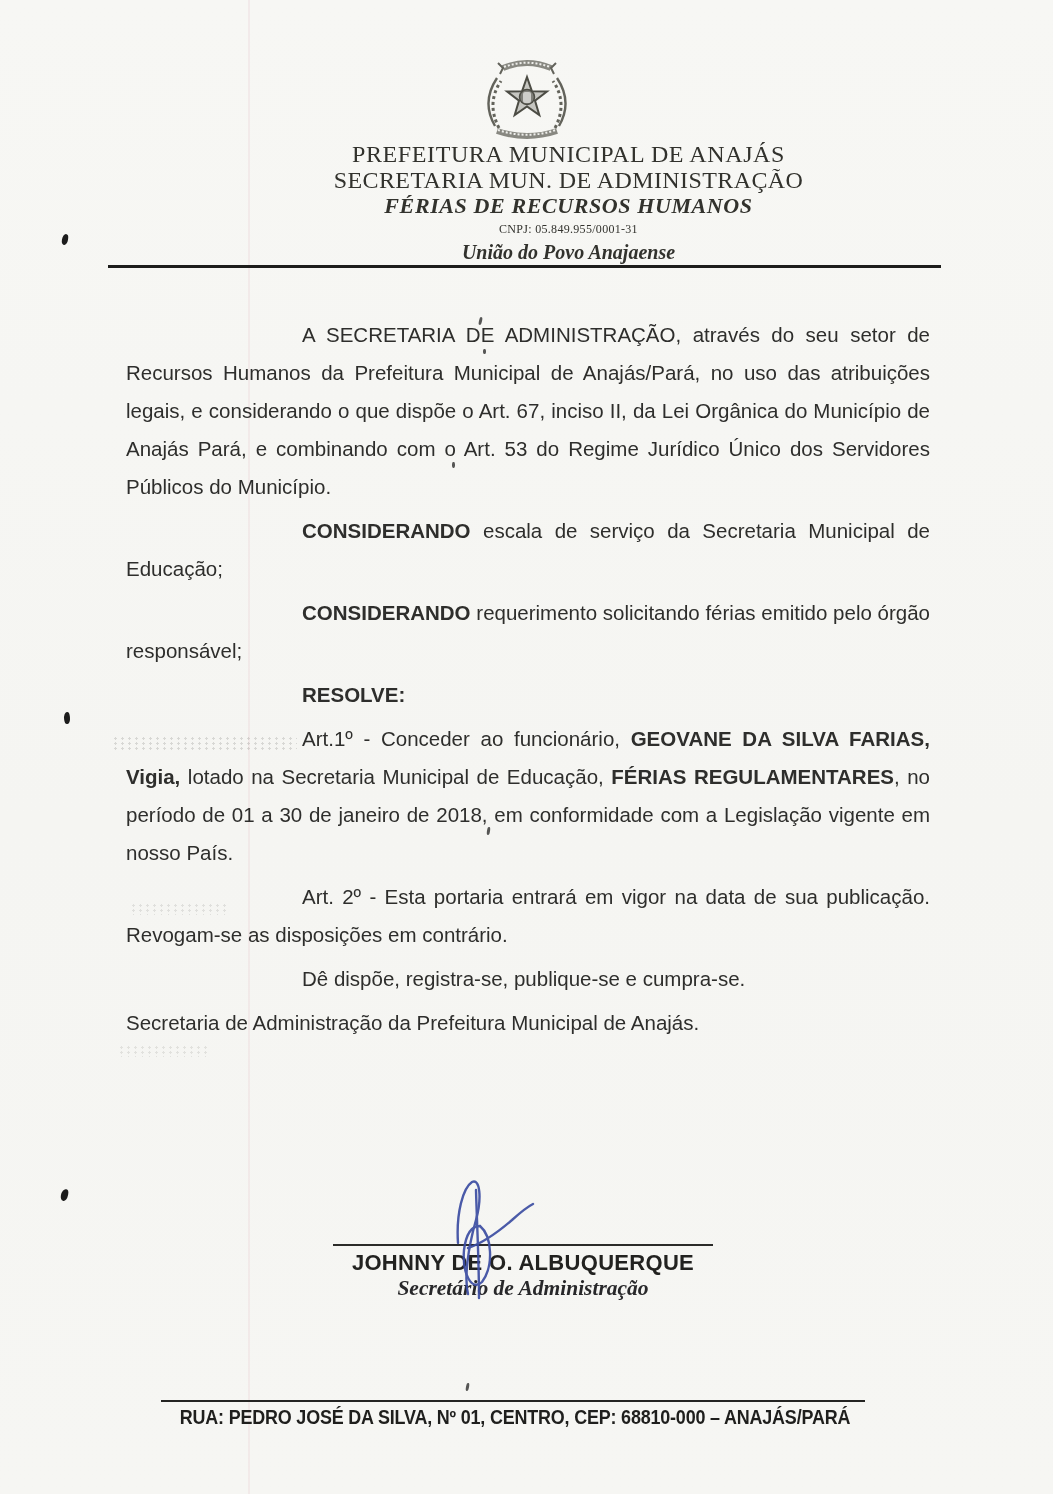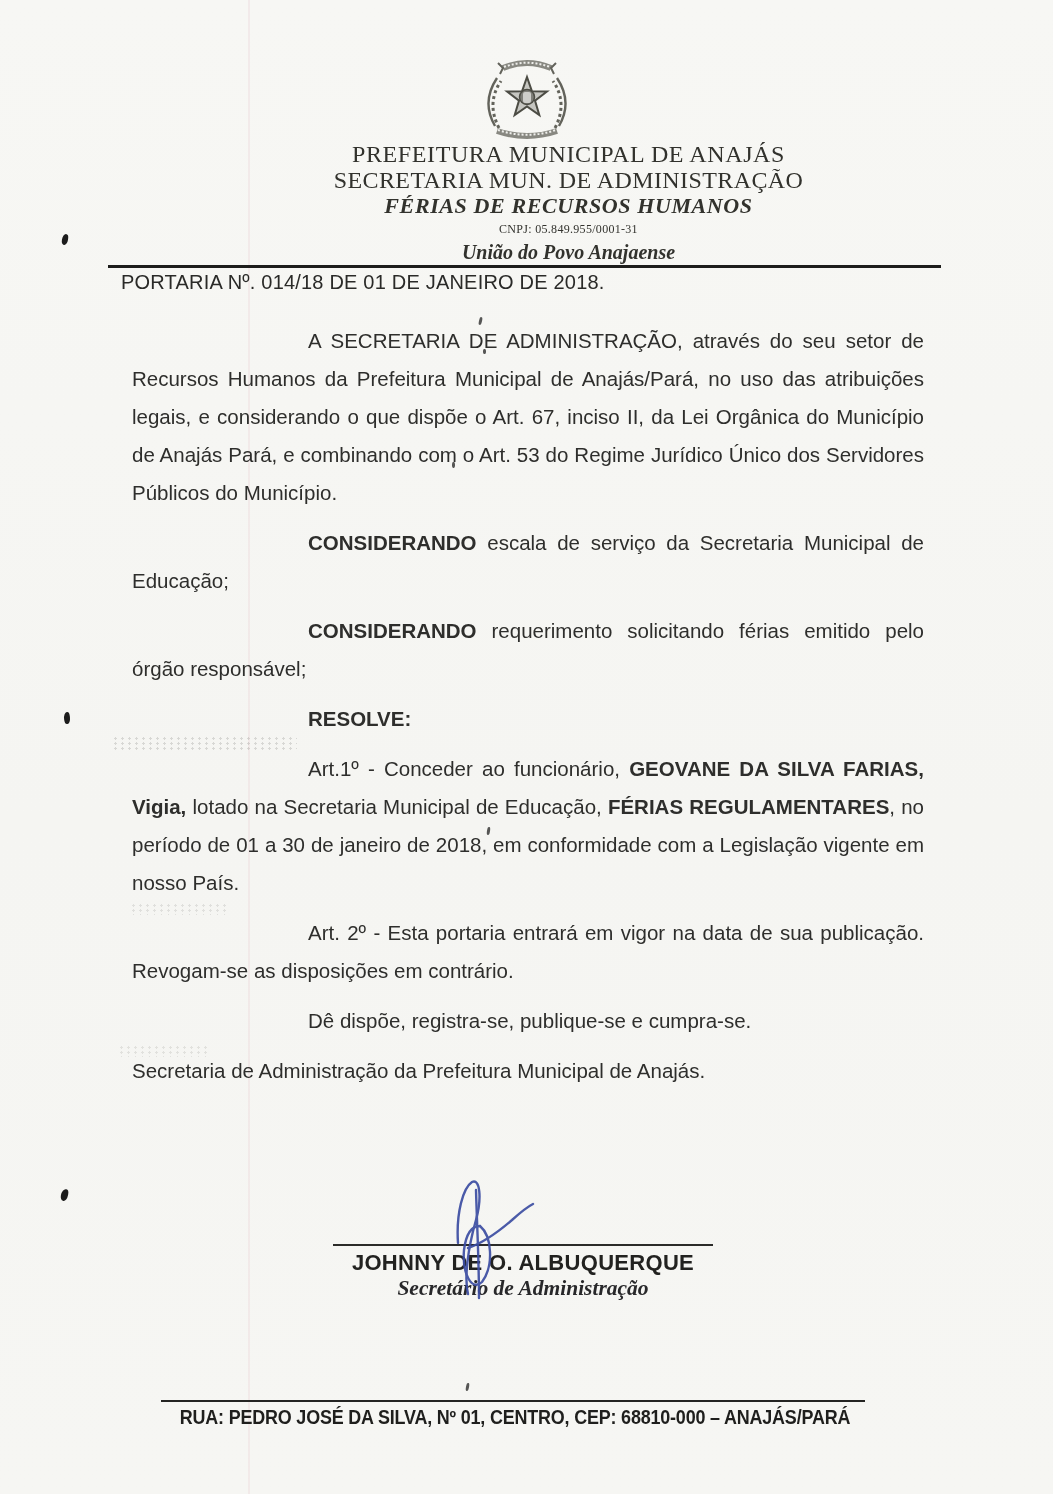--- a/index.html
+++ b/index.html
@@ -20,21 +20,21 @@
   .hdr .l3 { font-size:22px; line-height:25px; font-weight:bold; font-style:italic; letter-spacing:0.6px; }
   .hdr .l4 { font-size:12px; line-height:23px; letter-spacing:0.3px;font-family:Liberation Serif, serif; }
   .hdr .l5 { font-size:20px; line-height:22px; font-weight:bold; font-style:italic; }
 
   .rule-top { position:absolute; top:265px; left:108px; width:833px; height:3px; background:#1d1d1b; }
   .title { position:absolute; top:271px; left:121px; font-size:20px; letter-spacing:0.2px; color:#2a2a28; }
 
   
   .doc-body { position:absolute; left:120px; top:310px; width:816px;
     font-size:20.5px; line-height:38px; text-align:justify; color:#2e2e2c; }
-  .doc-body p { margin:12px; }
+  .doc-body p { margin:6px; }
   .ind { text-indent:176px; }
   .mt-p2 { margin-top:38px; }
   .mt-p3 { margin-top:6px; }
   .mt-resolve { margin-top:35px; }
   .mt-p7 { margin-top:33px; }
   .mt-p8 { margin-top:20px; }
 
   
   .sig-ink { position:absolute; left:443px; top:1176px; z-index:3; }
   .sig-line { position:absolute; top:1244px; left:333px; width:380px; height:2px; background:#2b2b29; }
@@ -100,21 +100,20 @@
 
   <div class="hdr">
     <div class="l1">PREFEITURA MUNICIPAL DE ANAJÁS</div>
     <div class="l2">SECRETARIA MUN. DE ADMINISTRAÇÃO</div>
     <div class="l3">FÉRIAS DE RECURSOS HUMANOS</div>
     <div class="l4">CNPJ: 05.849.955/0001-31</div>
     <div class="l5">União do Povo Anajaense</div>
   </div>
 
   <div class="rule-top"></div>
-  <div class="title">PORTARIA Nº. 014/18 DE 01 DE JANEIRO DE 2018.</div>
 
   <div class="doc-body">
     <p class="ind"><span>A SECRETARIA DE ADMINISTRAÇÃO, através do seu setor de Recursos Humanos da Prefeitura Municipal de Anajás/Pará, no uso das atribuições legais, e considerando o que dispõe o Art. 67, inciso II, da Lei Orgânica do Município de Anajás Pará, e combinando com o Art. 53 do Regime Jurídico Único dos Servidores Públicos do Município.</span></p>
     <p class="ind mt-p2"><span style="font-weight: bold;">CONSIDERANDO</span><span> escala de serviço da Secretaria Municipal de Educação;</span></p>
     <p class="ind mt-p3"><span style="font-weight: bold;">CONSIDERANDO</span><span> requerimento solicitando férias emitido pelo órgão responsável;</span></p>
     <p class="ind mt-resolve"><span style="font-weight: bold;">RESOLVE:</span></p>
     <p class="ind"><span>Art.1º - Conceder ao funcionário, </span><span style="font-weight: bold;">GEOVANE DA SILVA FARIAS,</span><span> </span><span style="font-weight: bold;">Vigia,</span><span> lotado na Secretaria Municipal de Educação, </span><span style="font-weight: bold;">FÉRIAS REGULAMENTARES</span><span>, no período de 01 a 30 de janeiro de 2018, em conformidade com a Legislação vigente em nosso País.</span></p>
     <p class="ind"><span>Art. 2º - Esta portaria entrará em vigor na data de sua publicação. Revogam-se as disposições em contrário.</span></p>
     <p class="ind mt-p7"><span>Dê dispõe, registra-se, publique-se e cumpra-se.</span></p>
     <p class="mt-p8"><span>Secretaria de Administração da Prefeitura Municipal de Anajás.</span></p>

